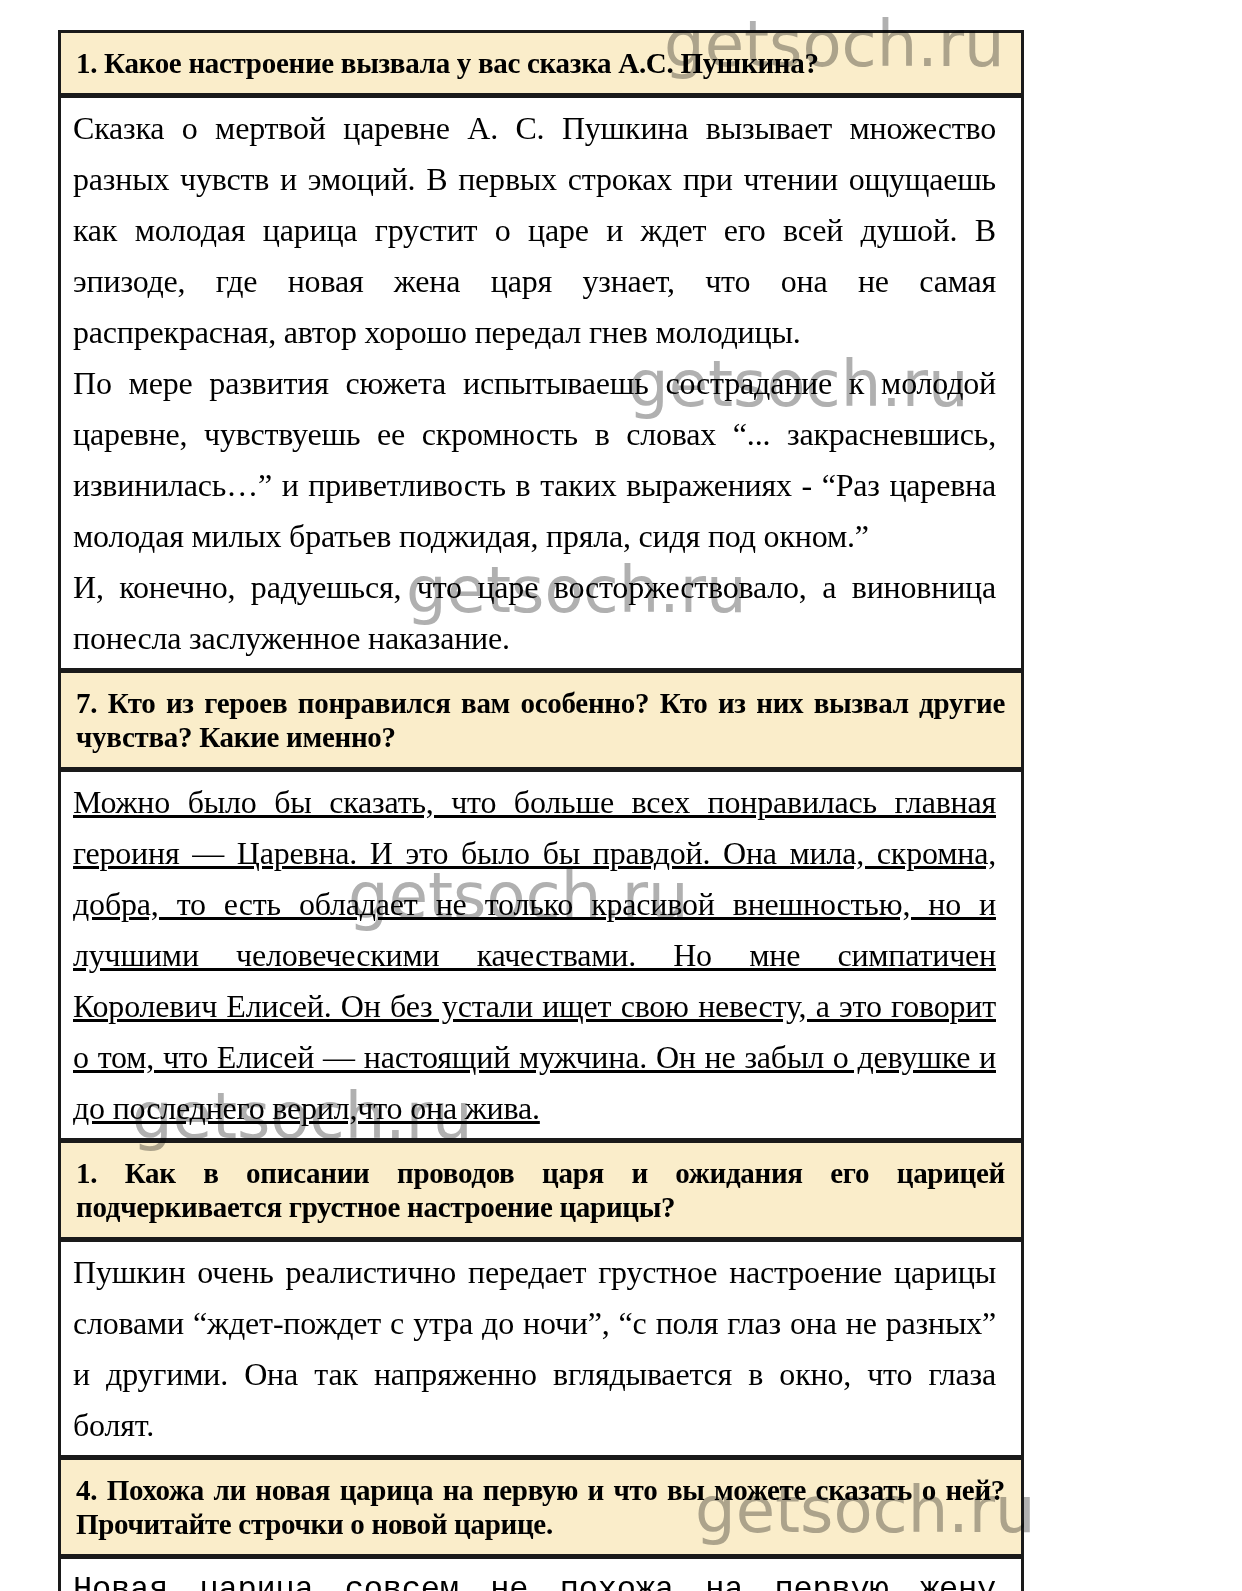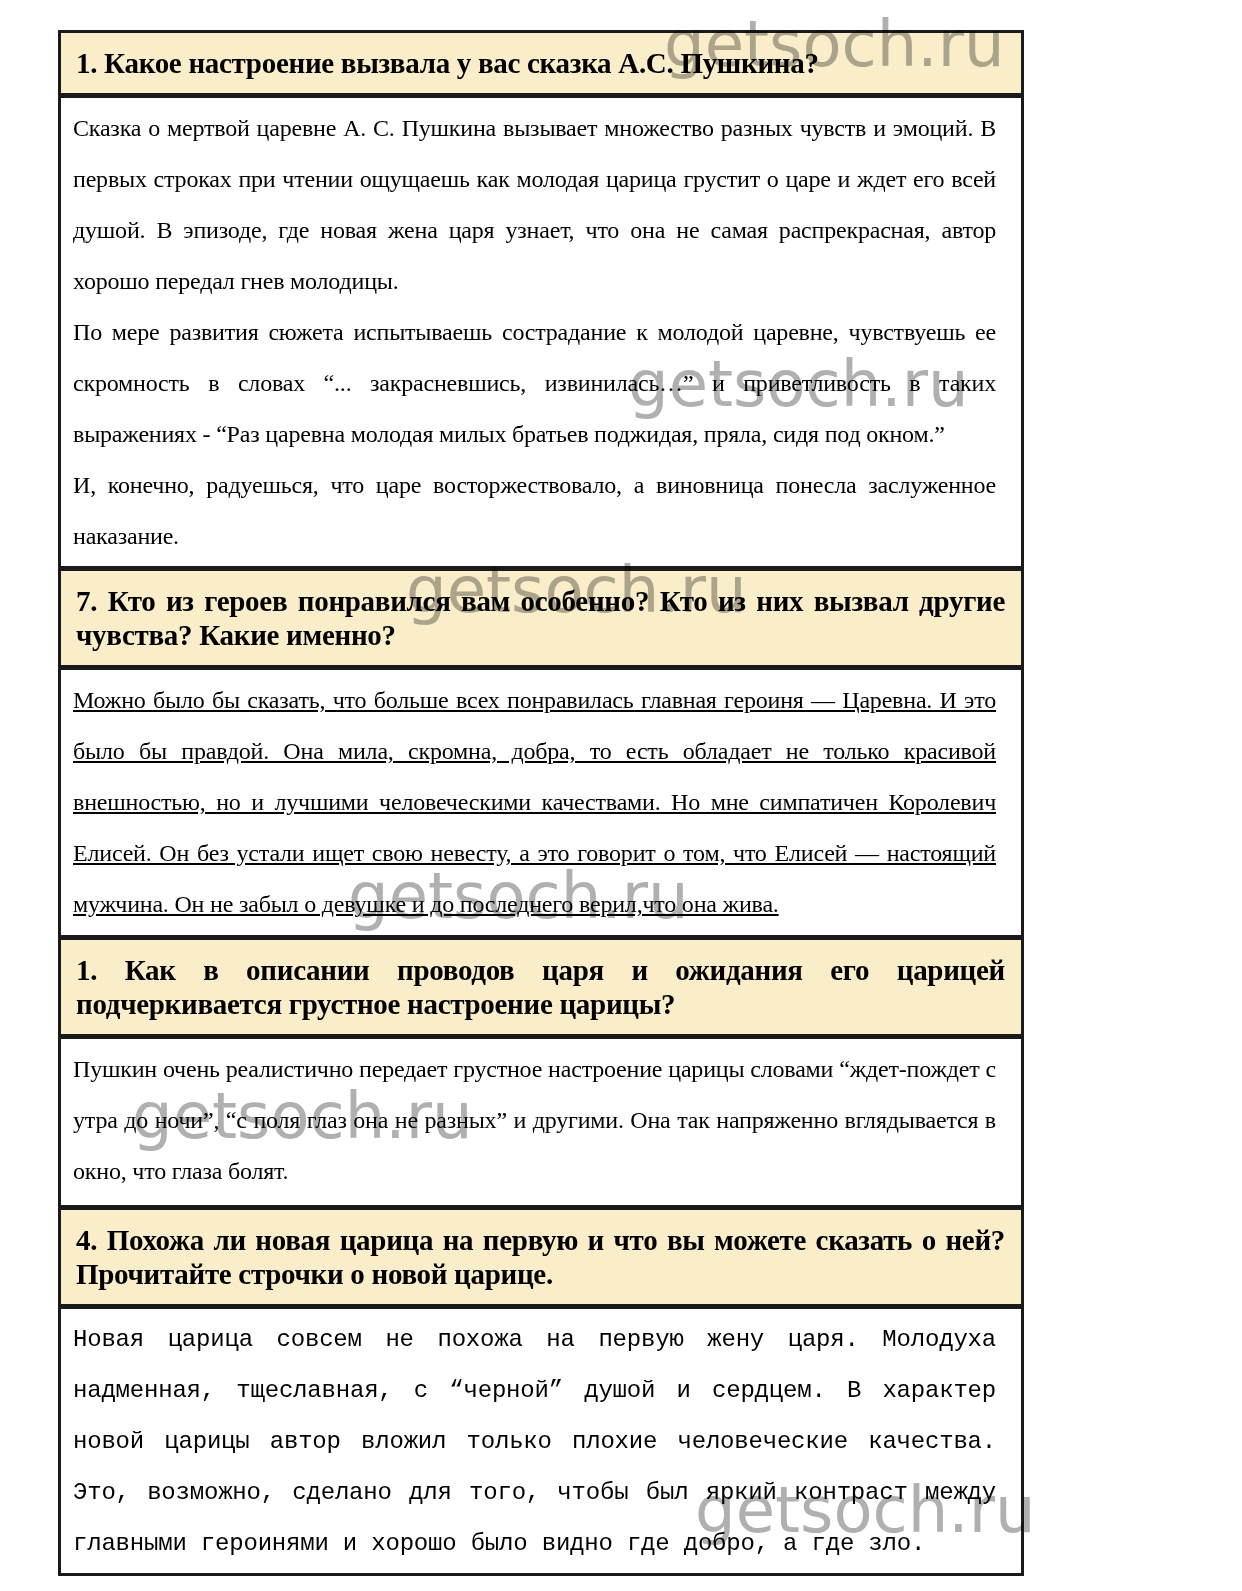--- a/index.html
+++ b/index.html
@@ -28,21 +28,21 @@
     background:#faedca;
     font-weight:bold;
     font-size:29px;
     line-height:34px;
     letter-spacing:-0.3px;
     padding:13px 16px 13px 15px;
     text-align:justify;
   }
   .a{
     background:#ffffff;
-    font-size:24px;
+    font-size:32px;
     line-height:51px;
     letter-spacing:-0.2px;
     padding:5px 25px 4px 12px;
     text-align:justify;
   }
   .a p{margin:0;}
   .mh-a1{min-height:470px;}
   .mh-a2{min-height:271px;text-decoration:underline;}
   .mh-a3{min-height:172px;}
   .mh-a4{min-height:222px;font-family:Liberation Mono, monospace;}

